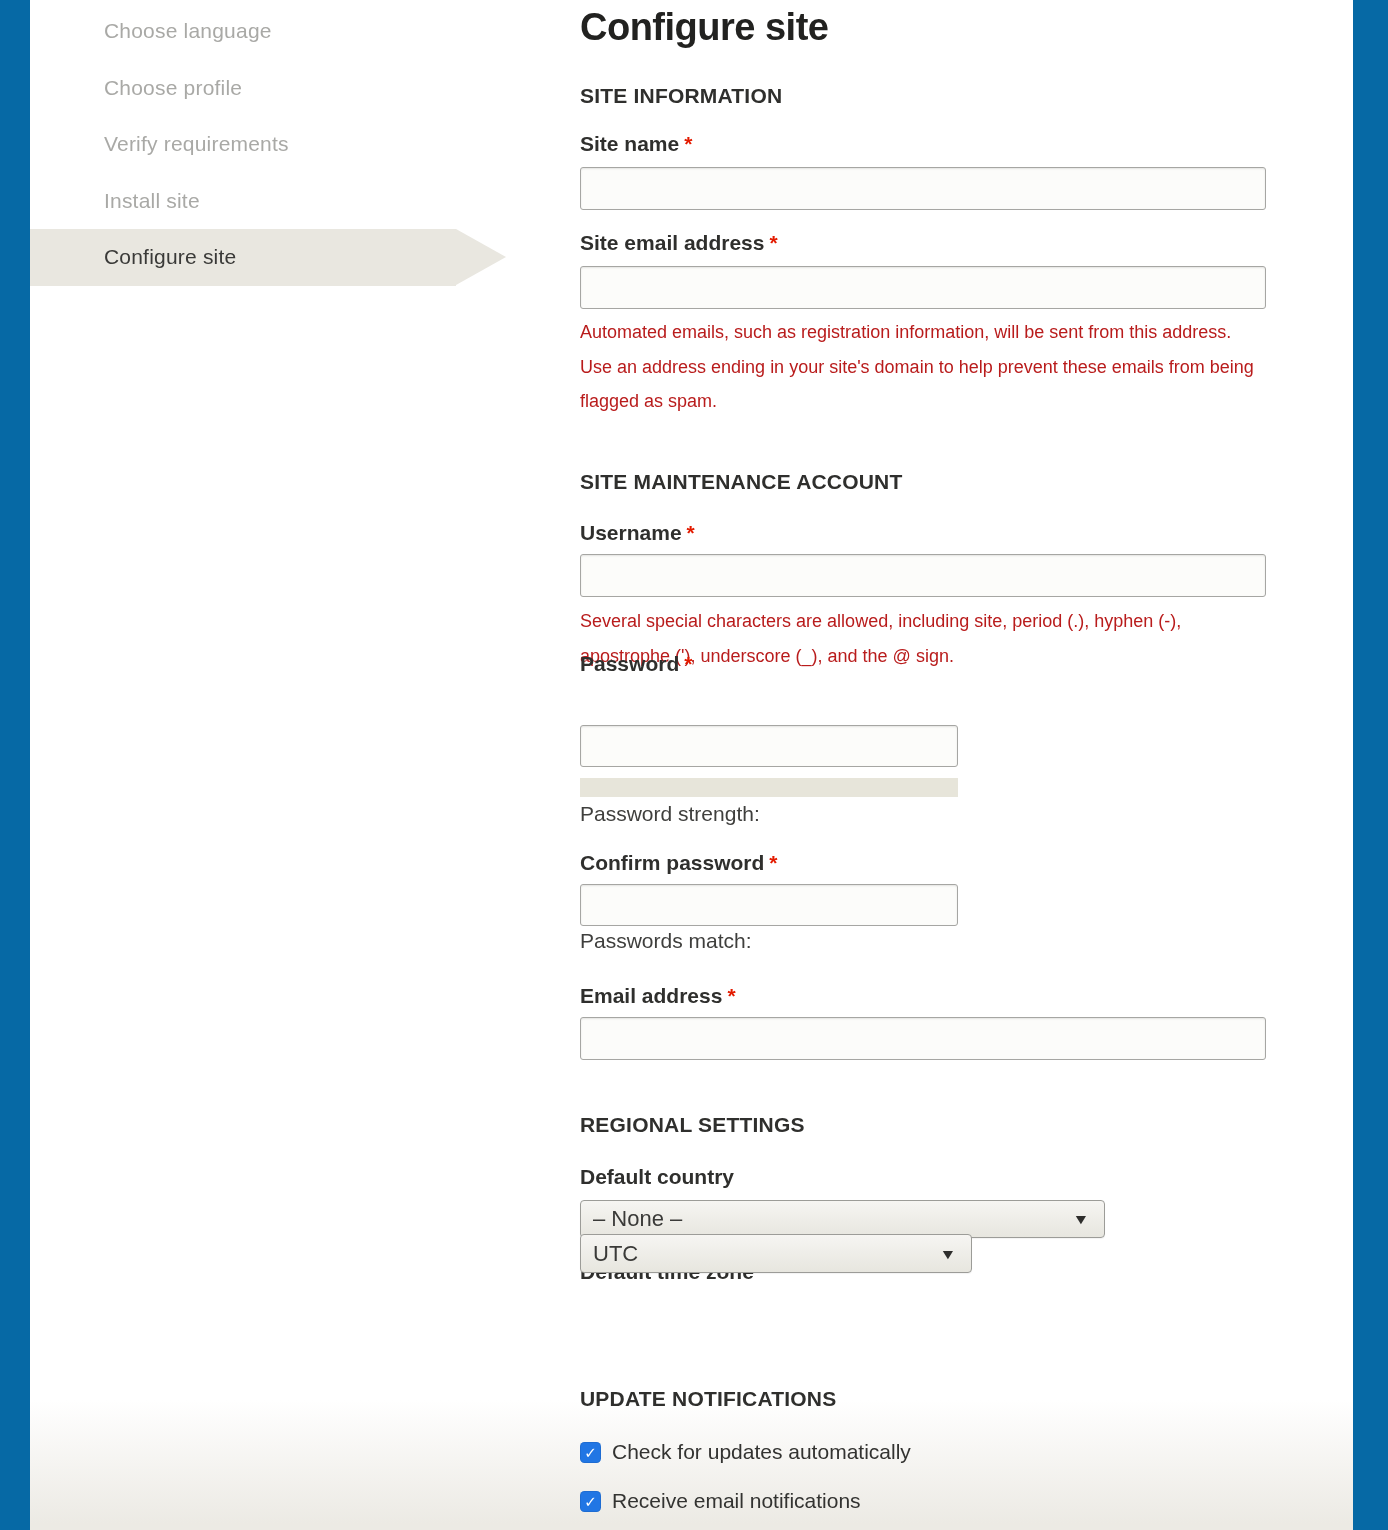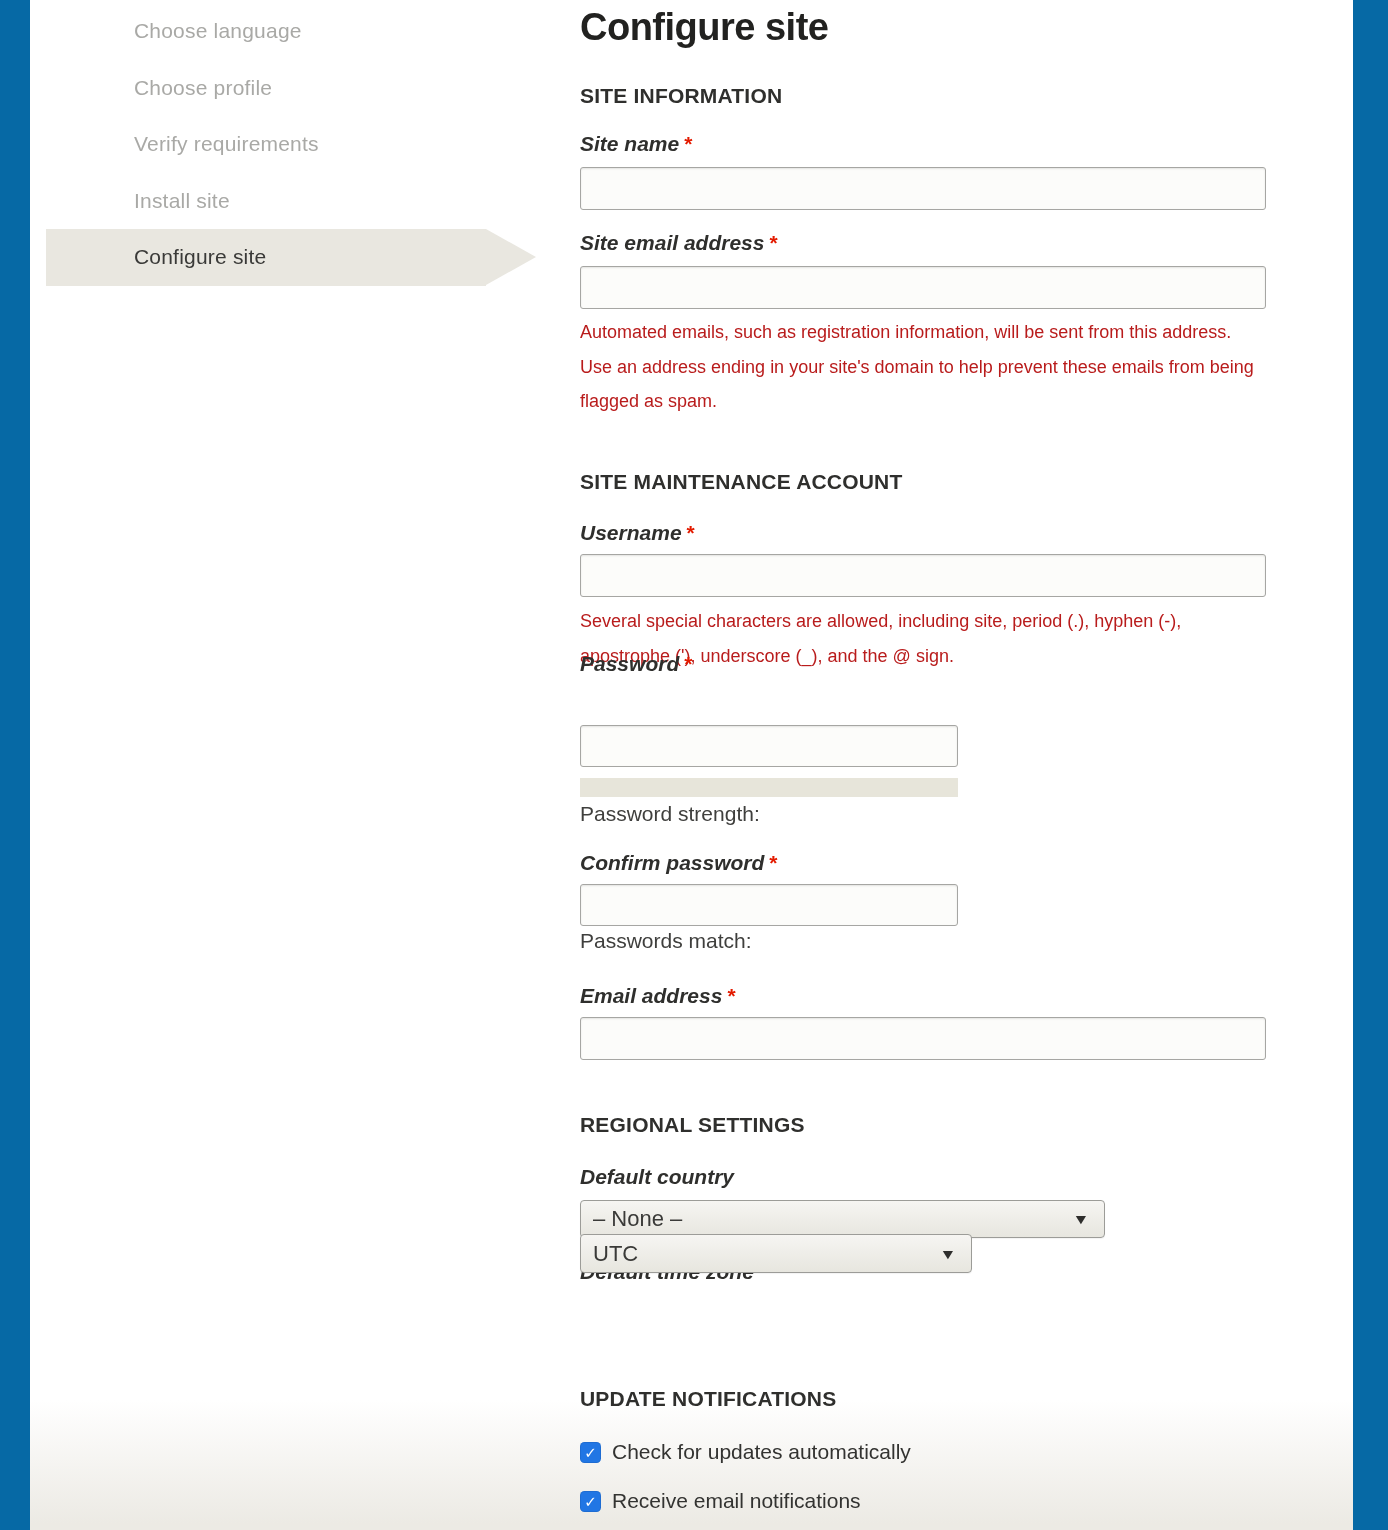--- a/index.html
+++ b/index.html
@@ -10,36 +10,36 @@
   
   .edge { position:absolute; top:0; bottom:0; background:#0669a5; z-index:3; }
   .edge-left  { left:0;  width:30px; }
   .edge-right { right:0; width:35px; }
 
   
   .bottom-fade { position:absolute; left:30px; right:35px; bottom:0; height:130px; z-index:0;
                  background:linear-gradient(to bottom, rgba(238,236,231,0) 0%, #eceae4 95%); }
 
   
-  .sidebar { position:absolute; left:46px; top:3px; width:540px; z-index:2; }
+  .sidebar { position:absolute; left:16px; top:3px; width:540px; z-index:2; }
   .step { position:relative; height:56.5px; width:440px; display:flex; align-items:center; }
   .step .step-label { padding-left:88px; font-size:21px; color:#a9a9a6; letter-spacing:0.2px; }
   .step.active { background:#e9e7e0; }
   .step.active::after { content:""; position:absolute; right:-50px; top:0;
         border-top:28.25px solid transparent; border-bottom:28.25px solid transparent;
         border-left:50px solid #e9e7e0; }
   .step.active .step-label { color:#3a3a38; }
 
   
   .main { position:absolute; left:580px; top:0; width:686px; height:1530px; z-index:1; }
   .abs { position:absolute; left:0; }
 
   h1.page-title { font-size:38px; font-weight:bold; color:#222220; letter-spacing:-0.5px; }
   h2.section-heading { font-size:21px; font-weight:bold; color:#2f2f2d; letter-spacing:0.2px; }
-  .field-label { font-size:21px; font-weight:bold; color:#2f2f2d;font-style:italic; }
+  .field-label { font-size:21px; font-weight:bold; color:#2f2f2d; }
   .req { color:#e31b00; font-weight:bold; font-size:21px; margin-left:5px; }
   .desc { font-size:18px; line-height:34.5px; color:#b91c1c; width:686px; }
   .plain-label { font-size:21px; color:#3f3f3d; }
 
   input.text-input { display:block; height:43px; width:686px; background:#fcfcfa;
         border:1px solid #a6a6a3; border-radius:3px;
         box-shadow:inset 0 1px 2px rgba(0,0,0,0.10);
         font-size:20px; padding:0 10px; color:#333; outline:none; }
   input.narrow { width:378px; height:42px; }
 

